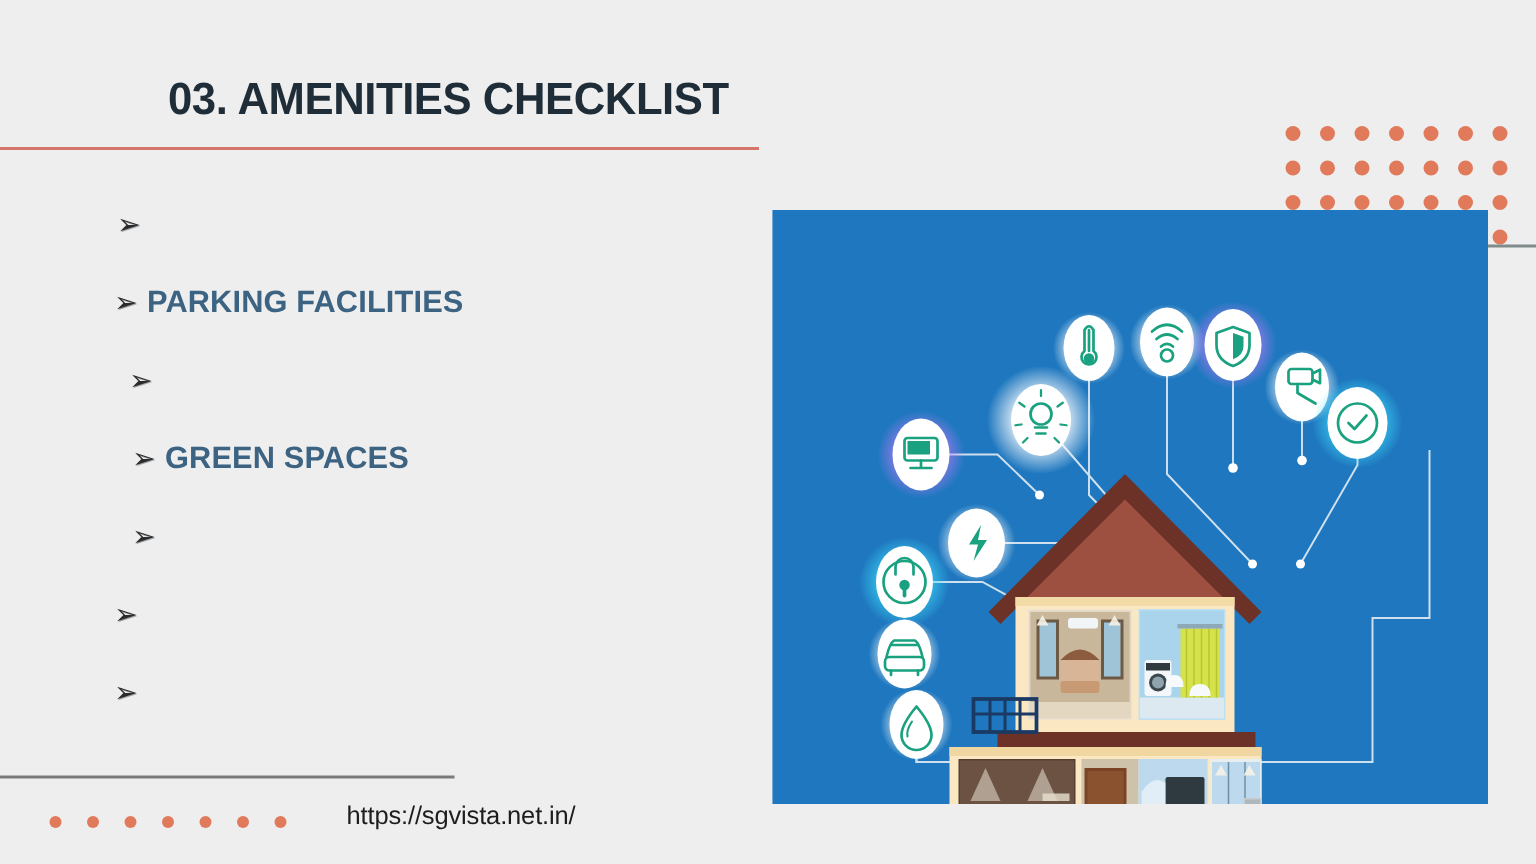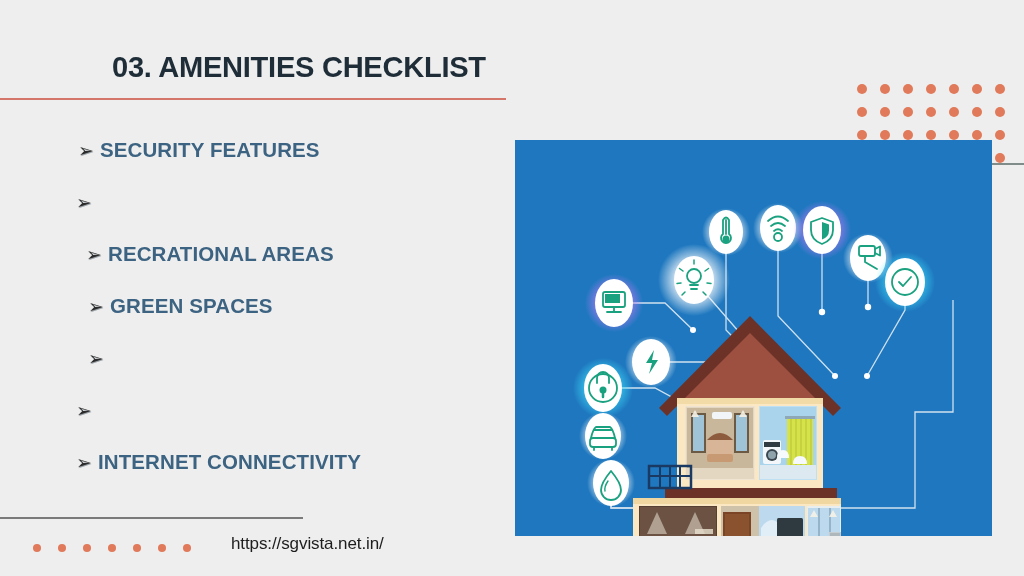--- a/index.html
+++ b/index.html
@@ -124,42 +124,40 @@
 </head>
 <body>
 
 <div id="slide-title">03. AMENITIES CHECKLIST</div>
 
 <div id="title-divider"></div>
 
 <ul id="checklist">
   <li style="padding-left:78px">
     <span class="bullet-arrow">➢</span>
-    <span class="item-label">SECURITY FEATURES</span>
   </li>
   <li style="padding-left:76px">
     <span class="bullet-arrow">➢</span>
+    <span class="item-label">PARKING FACILITIES</span>
   </li>
   <li style="padding-left:86px">
     <span class="bullet-arrow">➢</span>
-    <span class="item-label">RECRATIONAL AREAS</span>
   </li>
   <li style="padding-left:88px">
     <span class="bullet-arrow">➢</span>
     <span class="item-label">GREEN SPACES</span>
   </li>
   <li style="padding-left:88px">
     <span class="bullet-arrow">➢</span>
   </li>
   <li style="padding-left:76px">
     <span class="bullet-arrow">➢</span>
   </li>
   <li style="padding-left:76px">
     <span class="bullet-arrow">➢</span>
-    <span class="item-label">INTERNET CONNECTIVITY</span>
   </li>
 </ul>
 
 <div id="dot-grid">
   <i></i>
     <i></i>
     <i></i>
     <i></i>
     <i></i>
     <i></i>

